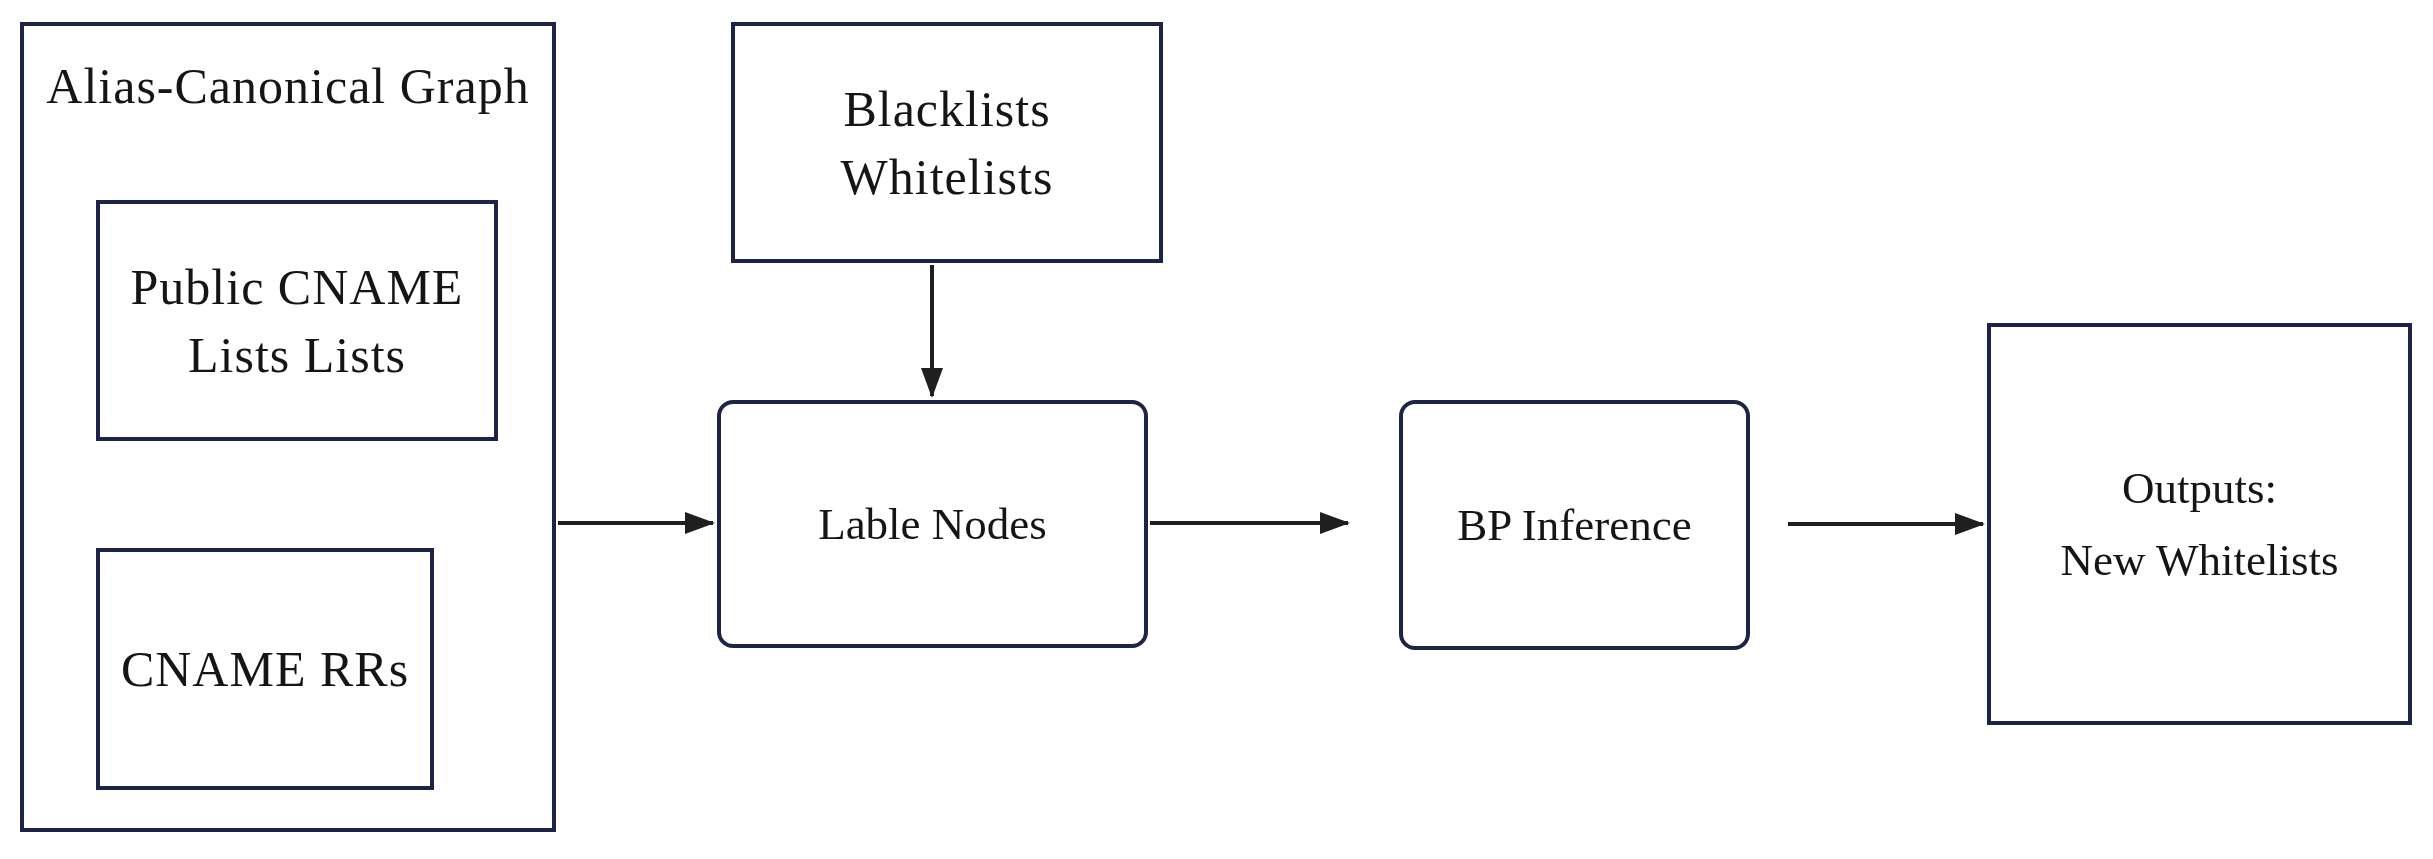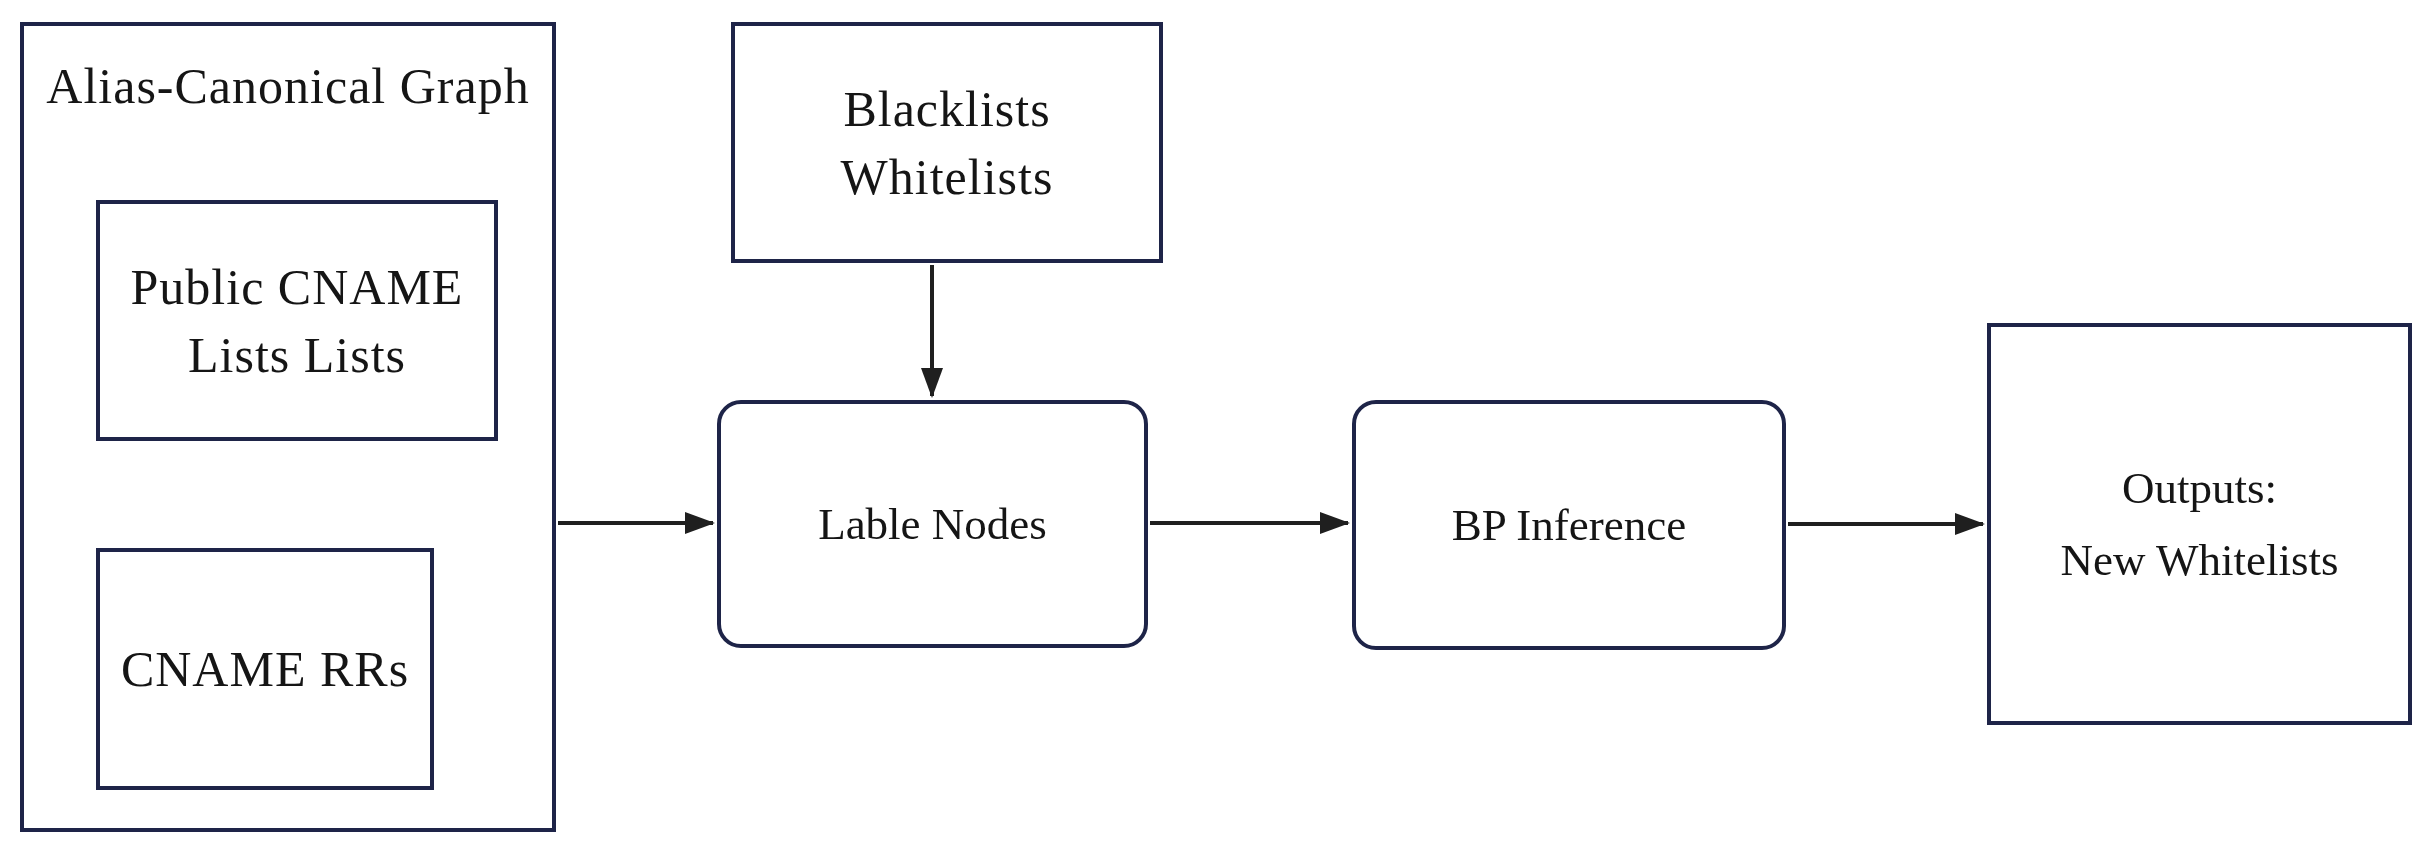--- a/index.html
+++ b/index.html
@@ -33,28 +33,28 @@
     font-family:"Liberation Serif", serif;
     font-size:50px;
     line-height:68px;
     letter-spacing:1px;
   }
   .sans{
     font-family:Liberation Serif, serif;
     font-size:45px;
     line-height:72px;
   }
-  .rounded{border-radius:24px;}
+  .rounded{border-radius:16px;}
   #outer-box{left:20px;top:22px;width:536px;height:810px;justify-content:flex-start;}
   #outer-title{margin-top:26px;}
   #public-cname-box{left:96px;top:200px;width:402px;height:241px;}
   #cname-rrs-box{left:96px;top:548px;width:338px;height:242px;}
   #lists-box{left:731px;top:22px;width:432px;height:241px;}
   #label-nodes-box{left:717px;top:400px;width:431px;height:248px;}
-  #bp-inference-box{left:1352px;top:400px;width:434px;height:250px;}
+  #bp-inference-box{left:1399px;top:400px;width:351px;height:250px;}
   #outputs-box{left:1987px;top:323px;width:425px;height:402px;}
   #connector-layer{
     position:absolute;left:0;top:0;width:2433px;height:859px;
     pointer-events:none;
     color:var(--arrow);
   }
   #connector-layer line{stroke:currentColor;stroke-width:4;}
 </style>
 </head>
 <body>

